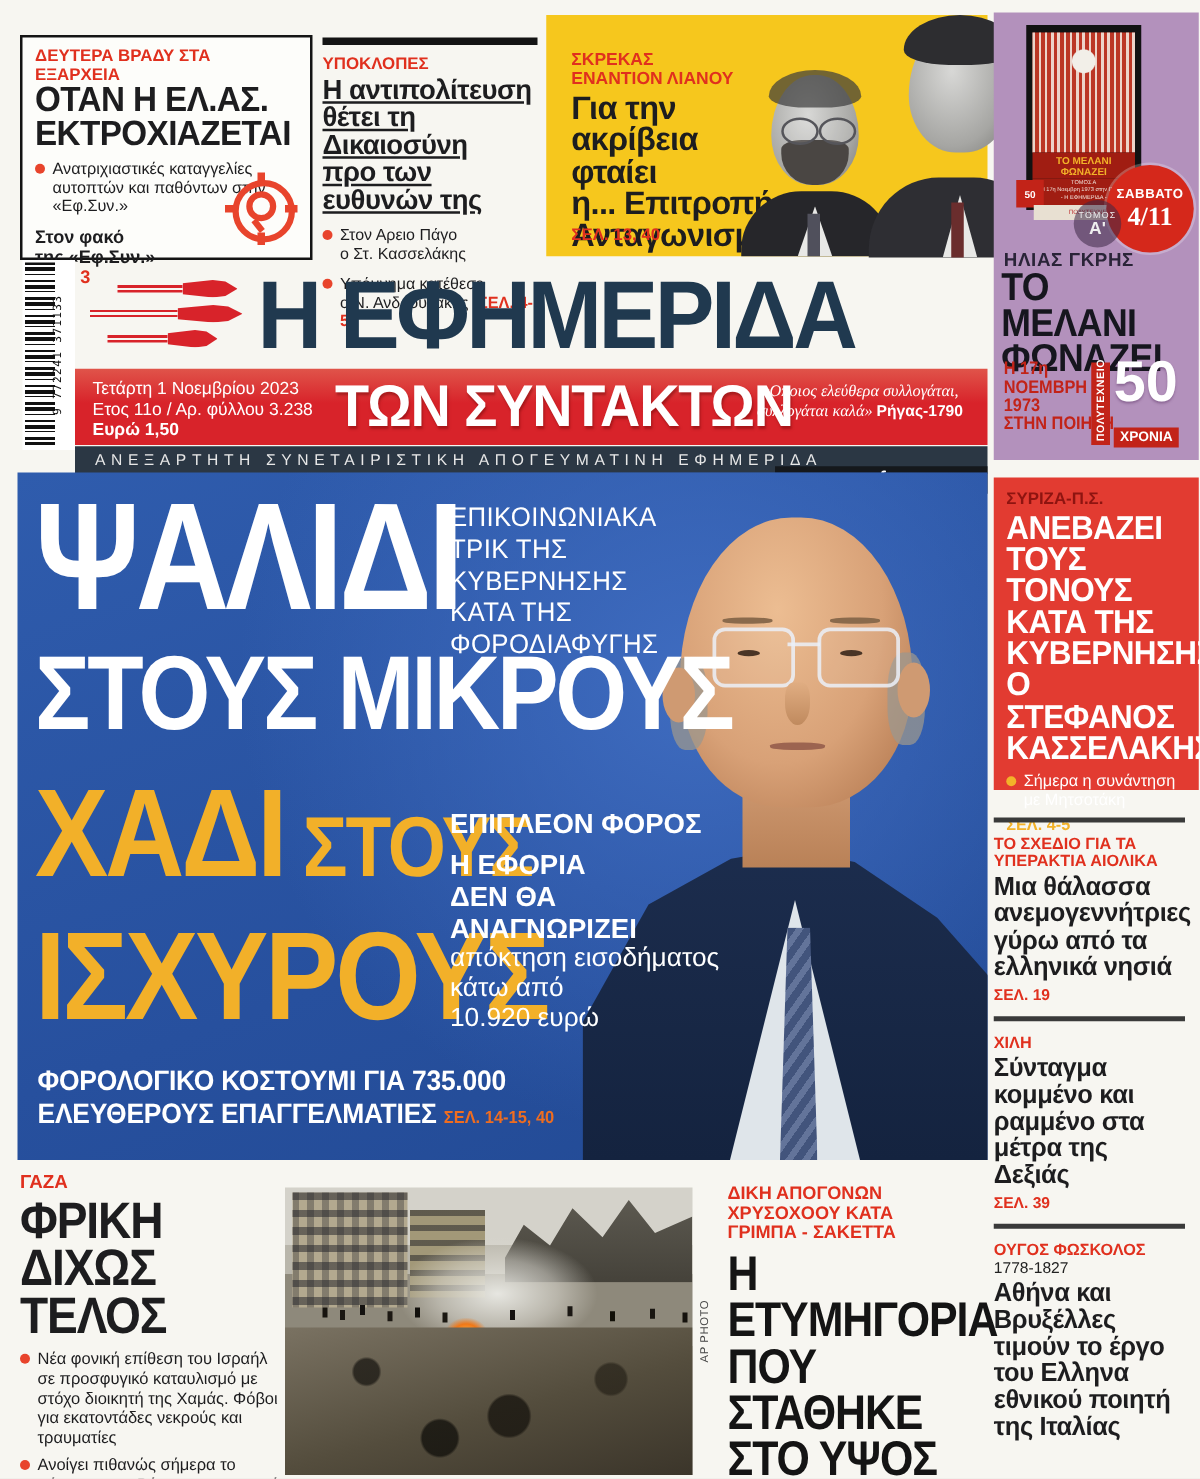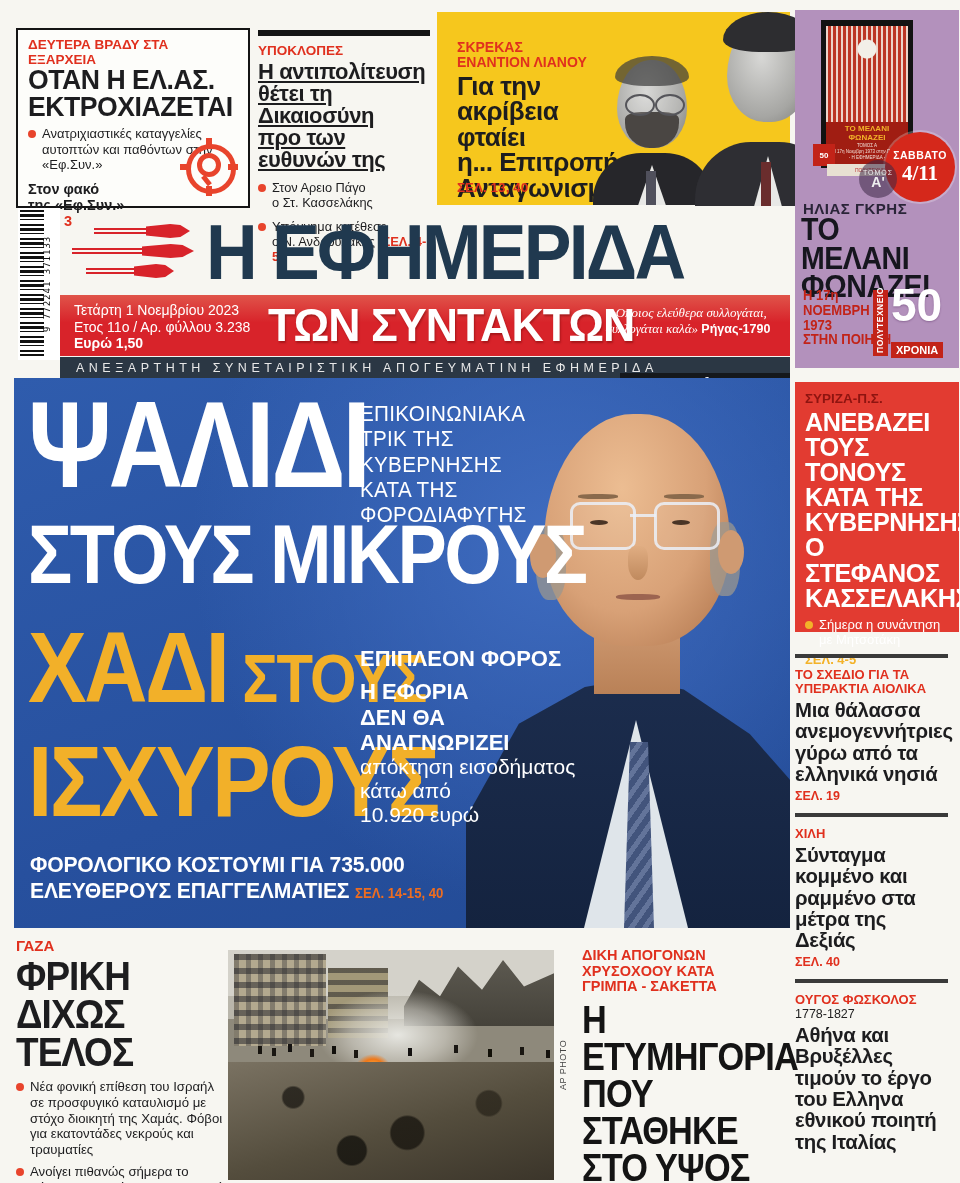--- a/index.html
+++ b/index.html
@@ -446,21 +446,21 @@
 ελληνικά νησιά</div>
       <div class="page-ref">ΣΕΛ. 19</div>
     </div>
     <div class="divider"></div>
     <div class="sec">
       <div class="kicker pre">ΧΙΛΗ</div>
       <div class="sec-head pre">Σύνταγμα
 κομμένο και
 ραμμένο στα
 μέτρα της Δεξιάς</div>
-      <div class="page-ref">ΣΕΛ. 40</div>
+      <div class="page-ref">ΣΕΛ. 39</div>
     </div>
     <div class="divider"></div>
     <div class="sec">
       <div class="kicker pre">ΟΥΓΟΣ ΦΩΣΚΟΛΟΣ</div>
       <div class="sec-dates">1778-1827</div>
       <div class="sec-head pre">Αθήνα και
 Βρυξέλλες
 τιμούν το έργο
 του Ελληνα
 εθνικού ποιητή

